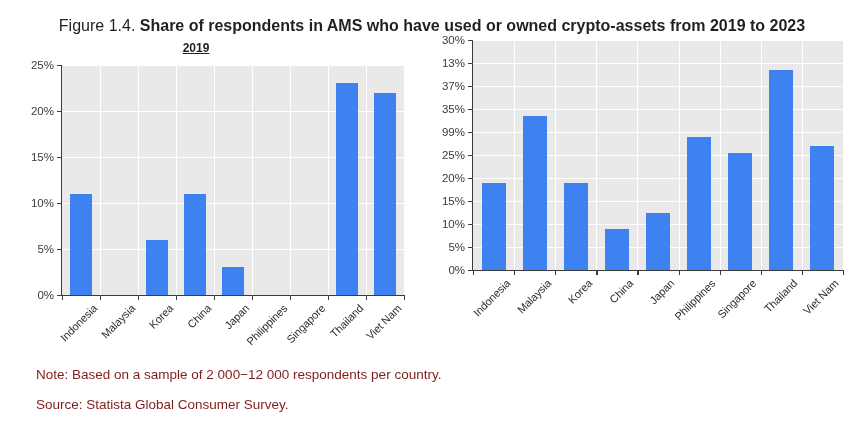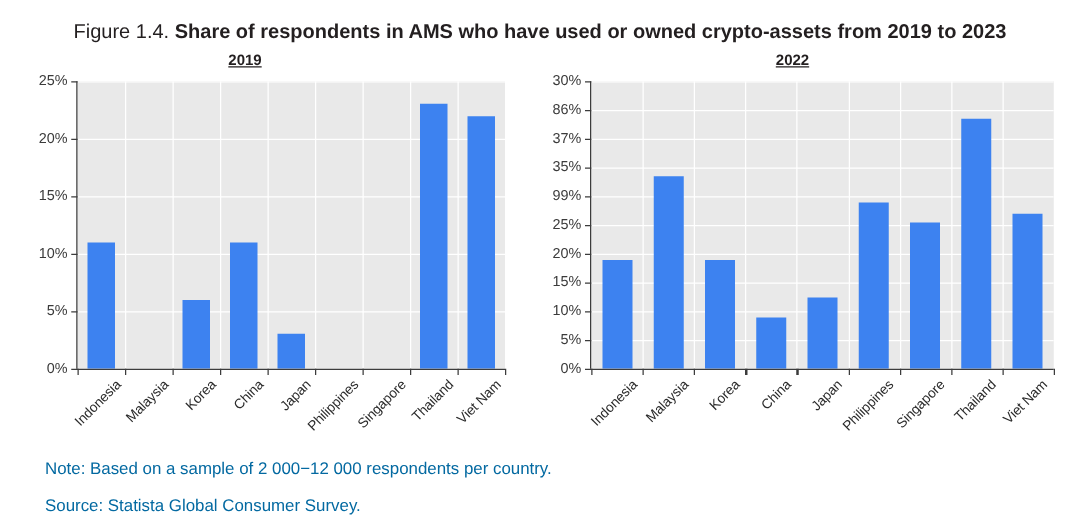--- a/index.html
+++ b/index.html
@@ -147,21 +147,21 @@
     transform: translateX(-100%) rotate(-45deg);
     letter-spacing: -0.1px;
   }
 
   
   .footnote {
     position: absolute;
     left: 36px;
     font-size: 13.5px;
     line-height: 18px;
-    color: #0369a1;
+    color: #7f1d1d;
     white-space: nowrap;
   }
   #note-line   { top: 366px; }
   #source-line { top: 396px; }
 </style>
 </head>
 <body>
 
 <div id="figure-title">
   <span class="fig-num">Figure 1.4.</span>
@@ -224,21 +224,20 @@
         <div class="tick-x" style="left: 266px;"></div>
         <div class="xtick-label" style="left: 295px;">Thailand</div>
         <div class="tick-x" style="left: 304px;"></div>
         <div class="xtick-label" style="left: 333px;">Viet Nam</div>
         <div class="tick-x" style="left: 342px;"></div>
       </div>
   </div>
 </div>
 
 <div class="panel" id="panel-2022">
-  <div class="panel-subtitle">2022</div>
   <div class="chart-frame">
     <div class="plot-area" id="plot-1">
         <div class="gridline-h" style="top: 207px;"></div>
         <div class="gridline-h" style="top: 184px;"></div>
         <div class="gridline-h" style="top: 161px;"></div>
         <div class="gridline-h" style="top: 138px;"></div>
         <div class="gridline-h" style="top: 115px;"></div>
         <div class="gridline-h" style="top: 92px;"></div>
         <div class="gridline-h" style="top: 69px;"></div>
         <div class="gridline-h" style="top: 46px;"></div>
@@ -277,21 +276,21 @@
         <div class="ytick-label" style="top: 138px;">20%</div>
         <div class="tick-y" style="top: 115px;"></div>
         <div class="ytick-label" style="top: 115px;">25%</div>
         <div class="tick-y" style="top: 92px;"></div>
         <div class="ytick-label" style="top: 92px;">99%</div>
         <div class="tick-y" style="top: 69px;"></div>
         <div class="ytick-label" style="top: 69px;">35%</div>
         <div class="tick-y" style="top: 46px;"></div>
         <div class="ytick-label" style="top: 46px;">37%</div>
         <div class="tick-y" style="top: 23px;"></div>
-        <div class="ytick-label" style="top: 23px;">86%</div>
+        <div class="ytick-label" style="top: 23px;">13%</div>
         <div class="tick-y" style="top: 0px;"></div>
         <div class="ytick-label" style="top: 0px;">30%</div>
         <div class="tick-x" style="left: 0px;"></div>
         <div class="xtick-label" style="left: 30.5556px;">Indonesia</div>
         <div class="tick-x" style="left: 41.1111px;"></div>
         <div class="xtick-label" style="left: 71.6667px;">Malaysia</div>
         <div class="tick-x" style="left: 82.2222px;"></div>
         <div class="xtick-label" style="left: 112.778px;">Korea</div>
         <div class="tick-x" style="left: 123.333px;"></div>
         <div class="xtick-label" style="left: 153.889px;">China</div>

